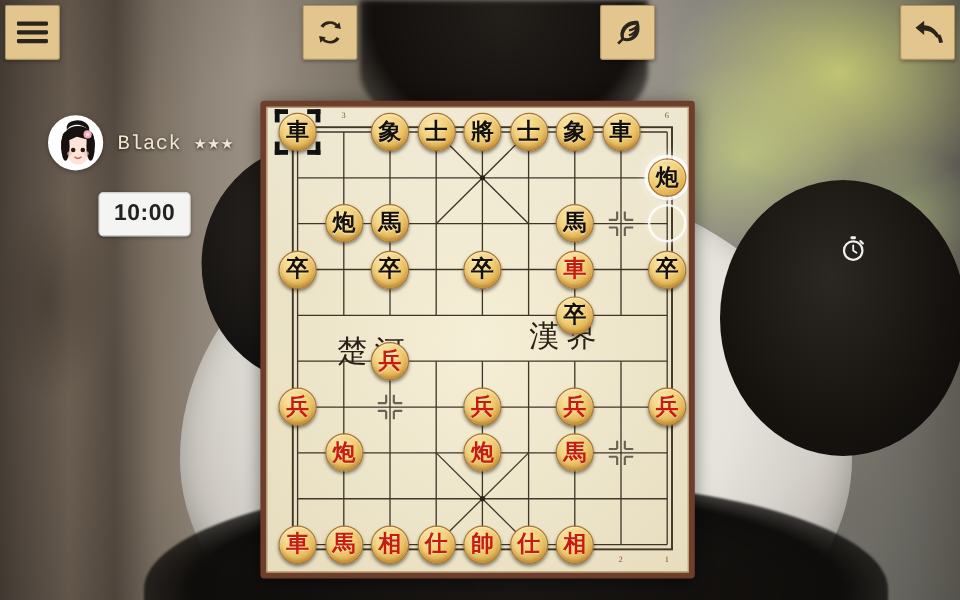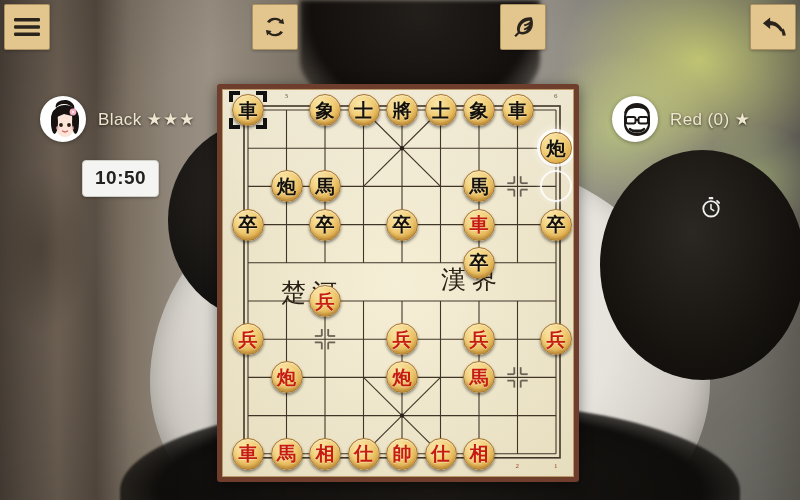--- a/index.html
+++ b/index.html
@@ -118,20 +118,21 @@
     box-shadow: 0 1px 4px rgba(0,0,0,.35);
     flex: none;
   }
   .pname {
     margin-left: 12px;
     color: #efe6cf;
     font-size: 17px;
     letter-spacing: .4px;
     text-shadow: 0 1px 3px rgba(0,0,0,.7);
     white-space: nowrap;
+    font-family: Liberation Mono, monospace;
   }
   .stars { color: #efe6cf; letter-spacing: 1px; }
 
   .clock {
     position: absolute;
     background: #f4f4f2;
     border: 1px solid #cfcfc9;
     border-radius: 4px;
     color: #222;
     font-size: 19px;
@@ -319,41 +320,22 @@
         <circle cx="31" cy="14" r="1.3" fill="#fff3c4"></circle>
         <circle cx="16" cy="30" r="2" fill="#f7bfc4" opacity=".7"></circle>
         <circle cx="30" cy="30" r="2" fill="#f7bfc4" opacity=".7"></circle>
       </svg>
     </div>
     <div class="pname">
       <span>Black</span>
       <span class="stars">★★★</span>
     </div>
   </div>
-  <div class="clock" id="clock-black">10:50</div>
-
-  <div class="player" id="player-red">
-    <div class="avatar">
-      <svg width="46" height="46" viewBox="0 0 46 46">
-        <circle cx="23" cy="23" r="23" fill="#fff"></circle>
-        <path d="M23 6c8 0 13 5.5 13 13v7c0 7-5.5 12-13 12s-13-5-13-12v-7c0-7.5 5-13 13-13z" fill="#1b1815"></path>
-        <path d="M23 9c7 0 11 4.5 11 11v5c0 6-5 10-11 10s-11-4-11-10v-5c0-6.5 4-11 11-11z" fill="#fff"></path>
-        <path d="M10 16c1-7 6-11 13-11s12 4 13 11c-3-4-7-6-13-6s-10 2-13 6z" fill="#1b1815"></path>
-        <rect x="12" y="19" width="9.5" height="6.5" rx="2" fill="#fff" stroke="#1b1815" stroke-width="2"></rect>
-        <rect x="24.5" y="19" width="9.5" height="6.5" rx="2" fill="#fff" stroke="#1b1815" stroke-width="2"></rect>
-        <rect x="21.5" y="21" width="3" height="2" fill="#1b1815"></rect>
-        <path d="M16 31c3 3.5 11 3.5 14 0" stroke="#1b1815" stroke-width="2.4" fill="none" stroke-linecap="round"></path>
-        <path d="M16.5 31.6c3.3 3 10.7 3 13 0z" fill="#1b1815"></path>
-      </svg>
-    </div>
-    <div class="pname">
-      <span>Red (0)</span>
-      <span class="stars">★</span>
-    </div>
-  </div>
+  <div class="clock" id="clock-black">10:00</div>
+
 
   <div id="turn-indicator">
     <svg width="22" height="22" viewBox="0 0 24 24">
       <rect x="9.5" y="1" width="5" height="2.6" rx="1" fill="#efefef"></rect>
       <circle cx="12" cy="14" r="8.4" fill="none" stroke="#efefef" stroke-width="2"></circle>
       <path d="M12 9.4v4.6l3 2" stroke="#efefef" stroke-width="1.7" fill="none" stroke-linecap="round"></path>
       <path d="M18.6 5.4l2.2 2.2" stroke="#efefef" stroke-width="2" stroke-linecap="round"></path>
     </svg>
   </div>
 

